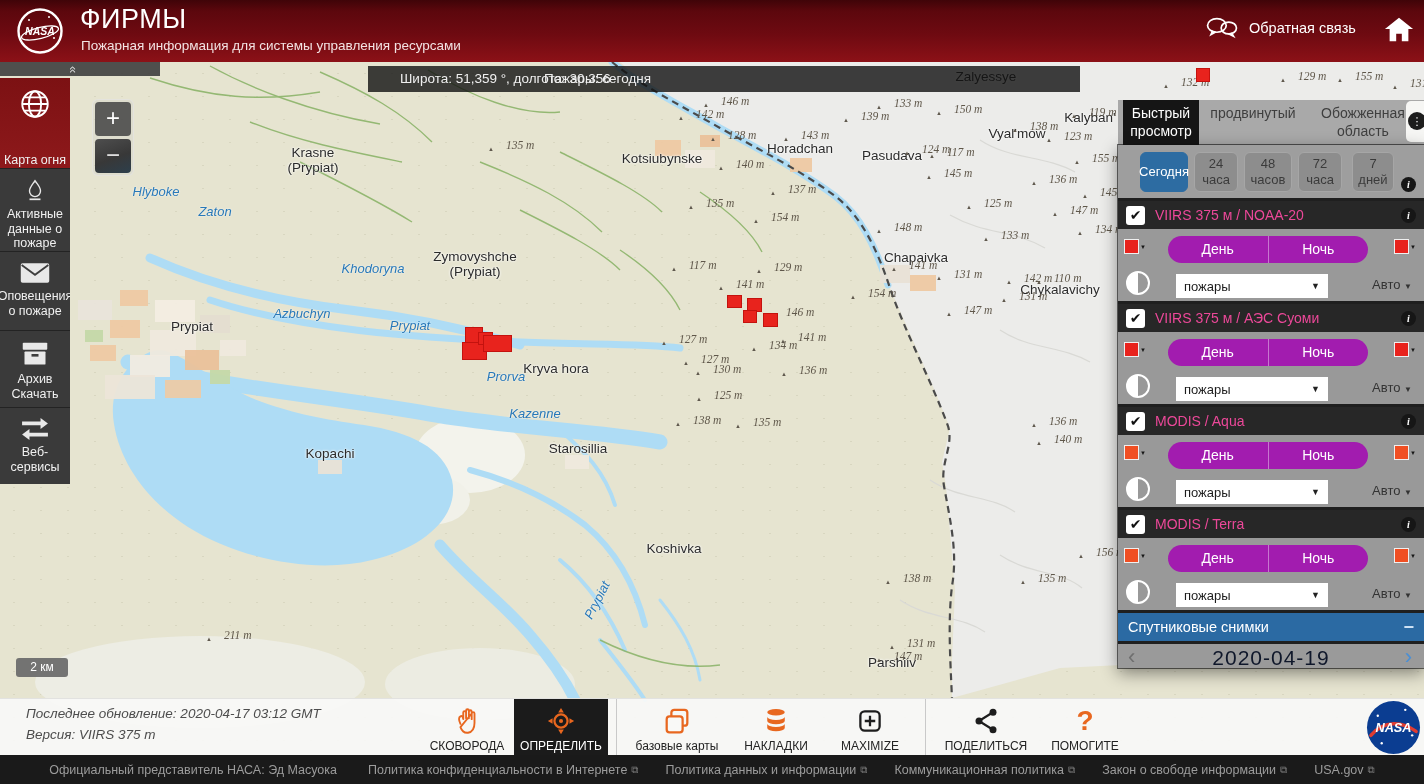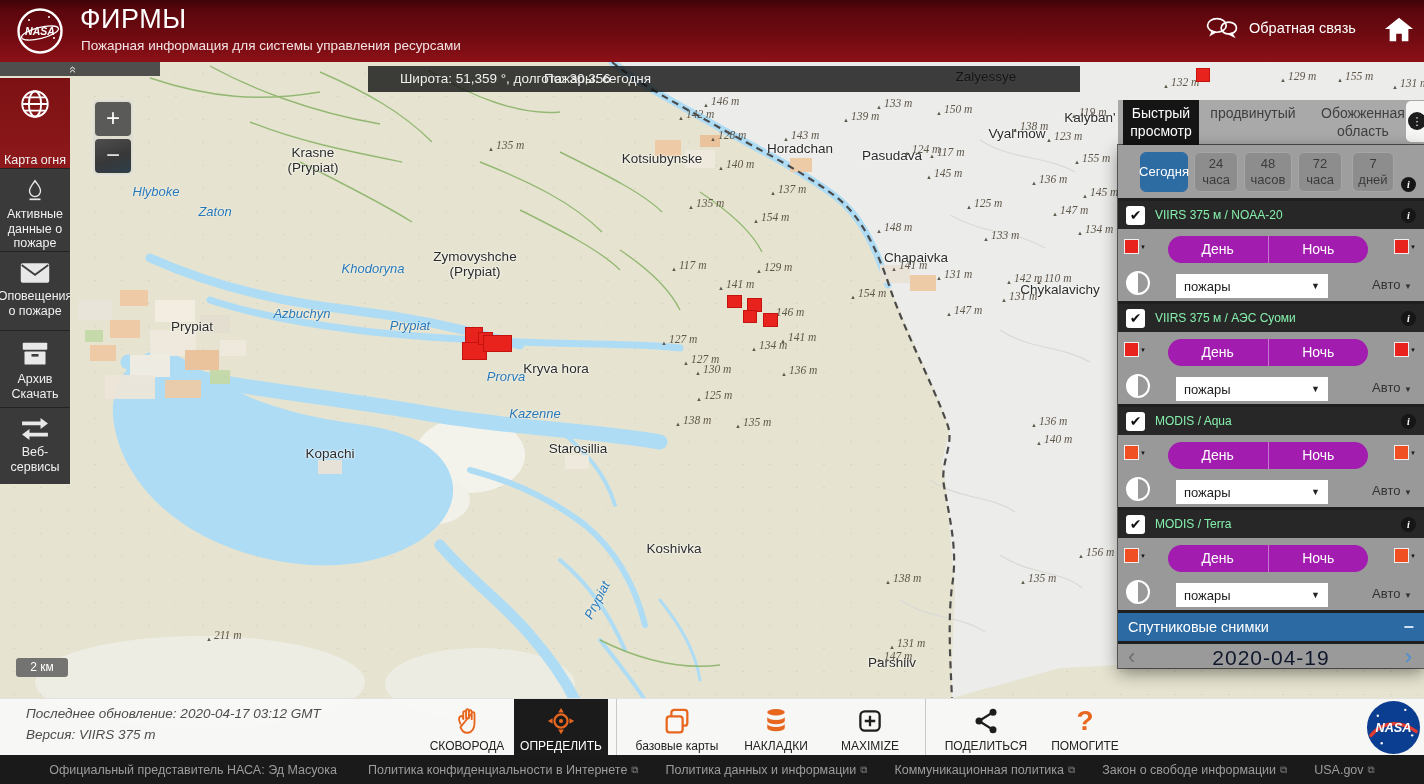--- a/index.html
+++ b/index.html
@@ -18,21 +18,21 @@
 
   
   .map-base{position:absolute;left:0;top:62px;width:1424px;height:722px;background:#e6e4d0;
     background-image:radial-gradient(#d8d6c0 1px,transparent 1px);background-size:27px 23px;}
   .gray-region{position:absolute;left:0;top:0;width:1424px;height:784px;background:#ececea;
     clip-path:polygon(620px 62px,1424px 62px,1424px 650px,1060px 668px,952px 698px,952px 660px,955px 590px,946px 486px,942px 462px,950px 428px,932px 384px,890px 288px,876px 246px,858px 214px,833px 195px,798px 168px,758px 148px,718px 127px,678px 104px,645px 84px);}
   .map-svg{position:absolute;left:0;top:0;width:1424px;height:784px;}
   .mlabel{position:absolute;transform:translate(-50%,-50%);white-space:pre-line;text-align:center;pointer-events:none;}
   .mlabel.place{font-size:13.5px;color:#2b2b2b;text-shadow:0 0 2px #fff,0 0 3px #fff;}
   .mlabel.water{font-size:13px;font-style:italic;color:#2878b8;text-shadow:0 0 2px #fff;}
-  .elev{position:absolute;display:flex;align-items:flex-start;gap:2px;pointer-events:none;}
+  .elev{position:absolute;display:flex;align-items:flex-start;gap:12px;pointer-events:none;}
   .elev .tri{font-size:6px;color:#5f584d;margin-top:7px;}
   .elev .etext{font-family:"Liberation Serif",serif;font-style:italic;font-size:11.5px;color:#5f574a;white-space:nowrap;}
   .fire{position:absolute;background:#e8231d;border:1px solid #c4120e;box-sizing:border-box;}
 
   .coordbar{position:absolute;left:368px;top:66px;width:712px;height:26px;background:rgba(16,16,16,.8);z-index:8;color:#efefef;font-size:13.5px;}
   .coordbar .coords{position:absolute;left:32px;top:5px;white-space:nowrap;}
   .coordbar .firetxt{position:absolute;left:176px;top:5px;white-space:nowrap;}
 
   .collapse-strip{position:absolute;left:0;top:62px;width:160px;height:14px;background:rgba(58,58,58,.88);z-index:9;cursor:pointer;}
   .collapse-strip span{position:absolute;left:70px;top:0px;color:#ddd;font-size:13px;display:inline-block;transform:rotate(90deg);}
@@ -60,21 +60,21 @@
         color:#3b3b3b;font-size:13px;line-height:1.2;white-space:pre-line;text-align:center;display:flex;align-items:center;justify-content:center;cursor:pointer;}
   .tbtn.active{background:#2d6ca2;border-color:#2d6ca2;color:#fff;}
   .info{width:15px;height:15px;border-radius:50%;background:#161616;color:#fff;text-align:center;
         font-family:"Liberation Serif",serif;font-style:italic;font-weight:bold;font-size:10px;line-height:15px;cursor:pointer;}
   .time-info{position:absolute;right:8px;bottom:6px;}
 
   .groups{display:flex;flex-direction:column;gap:3px;flex:0 0 auto;}
   .layer-group{height:100px;display:flex;flex-direction:column;}
   .layer-head{height:28px;flex:0 0 auto;background:rgba(40,40,40,.94);display:flex;align-items:center;padding:0 8px;gap:10px;}
   .cb{width:19px;height:19px;background:#fff;border-radius:3px;color:#101010;font-size:14px;line-height:19px;text-align:center;cursor:pointer;}
-  .layer-name{flex:1;color:#86efac;font-size:12px;}
+  .layer-name{flex:1;color:#ec4899;font-size:14px;}
   .layer-body{position:relative;flex:1;background:rgba(158,158,158,.96);}
   .swatch-wrap{position:absolute;top:10px;display:flex;align-items:center;cursor:pointer;}
   .swatch-wrap.left{left:6px;} .swatch-wrap.right{right:8px;}
   .swatch{width:15px;height:15px;border:1px solid #efefef;box-sizing:border-box;}
   .swarrow{font-size:6px;color:#161616;margin-left:1px;}
   .pill{position:absolute;left:50px;top:7px;width:200px;height:27px;border-radius:14px;background:#a21caf;display:flex;overflow:hidden;}
   .pill-half{flex:1;color:#fff;font-size:14px;text-align:center;line-height:27px;cursor:pointer;}
   .pill-half:first-child{border-right:1px solid rgba(255,255,255,.4);}
   .contrast{position:absolute;left:8px;top:42px;width:20px;height:20px;border:2px solid #fff;border-radius:50%;
             background:linear-gradient(90deg,#fff 0 50%,rgba(255,255,255,0) 50%);cursor:pointer;}

